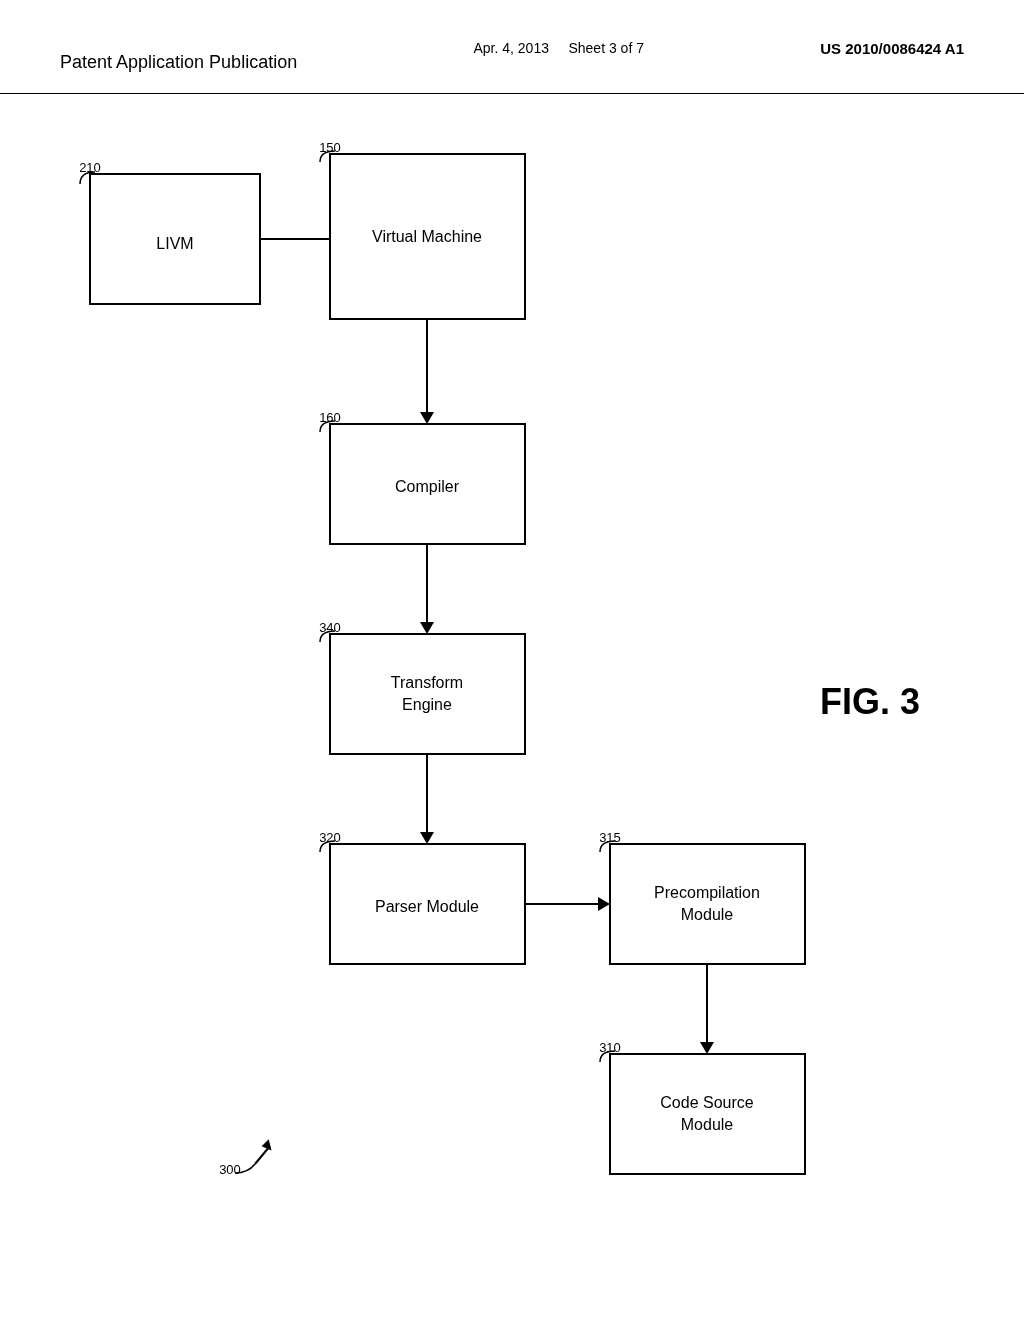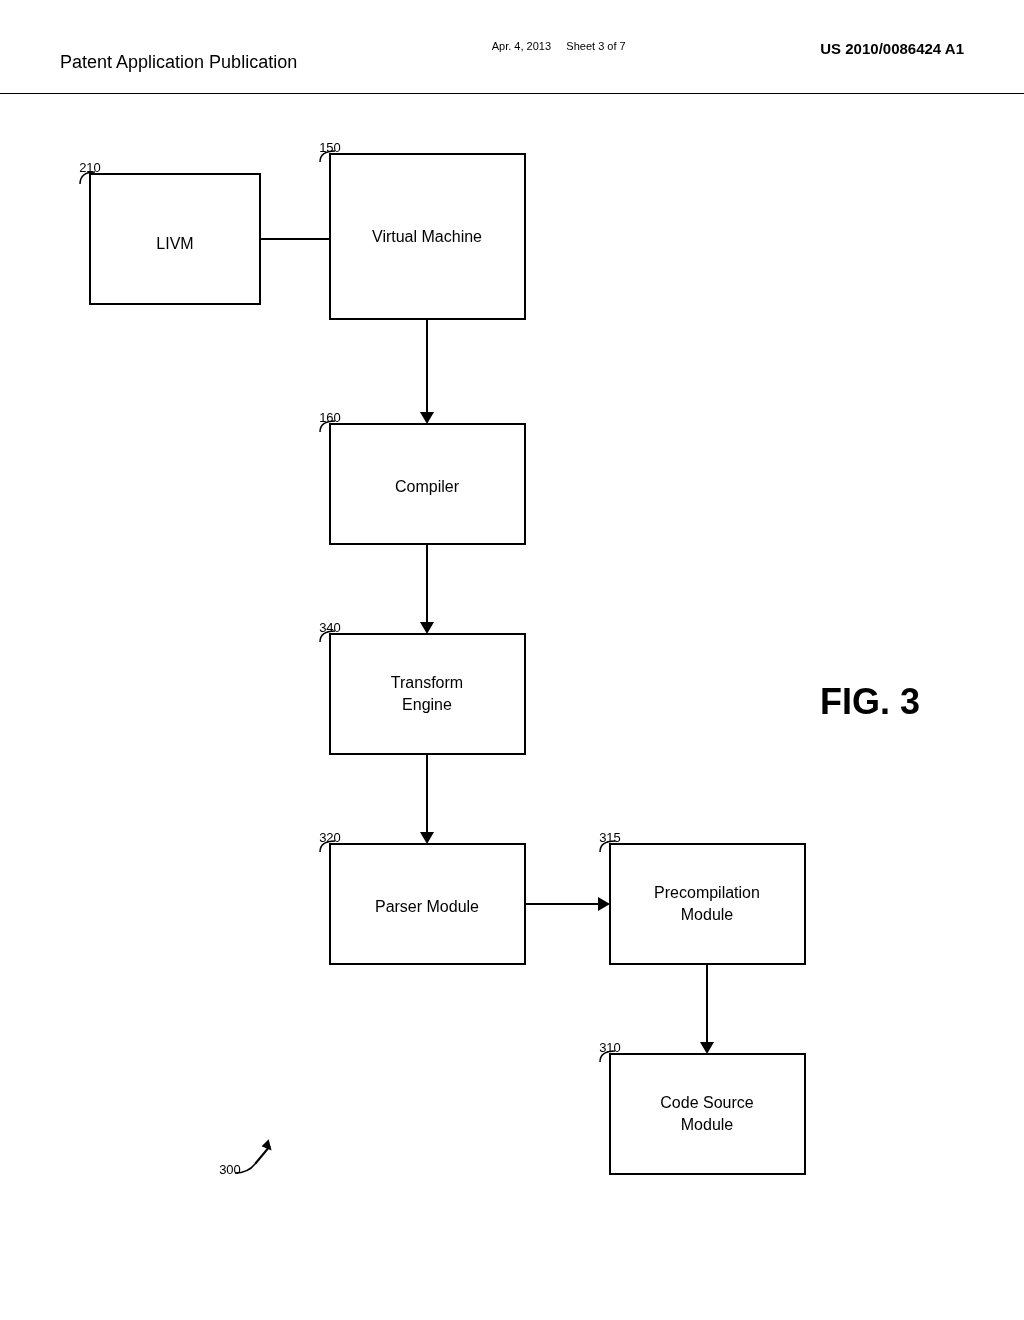--- a/index.html
+++ b/index.html
@@ -20,21 +20,21 @@
       border-bottom: 1px solid #000;
     }
 
     .header-left {
       font-size: 18px;
       font-weight: normal;
       margin-top: 12px;
     }
 
     .header-center {
-      font-size: 11px;
+      font-size: 14px;
       text-align: center;
     }
 
     .header-right {
       font-size: 15px;
       font-weight: bold;
     }
 
     .diagram-area {
       position: relative;

